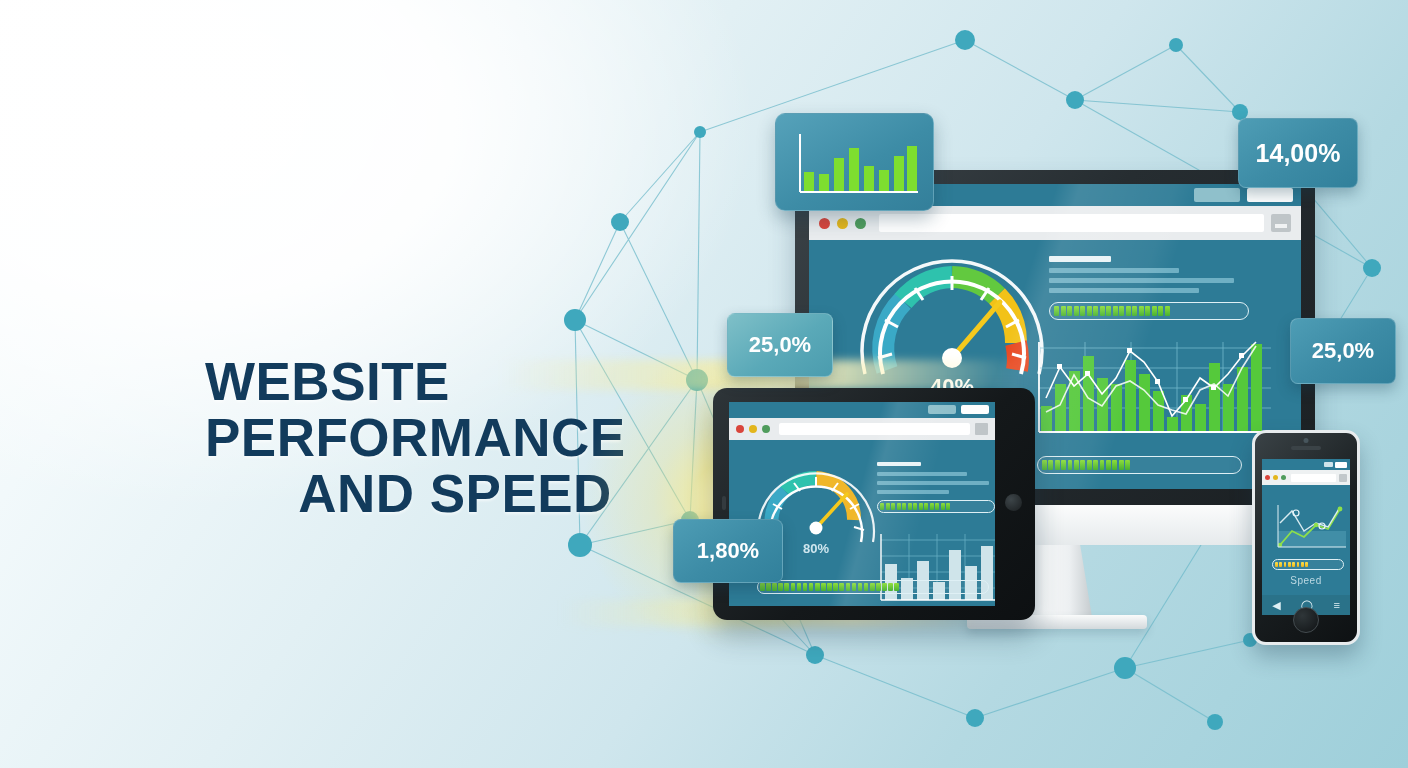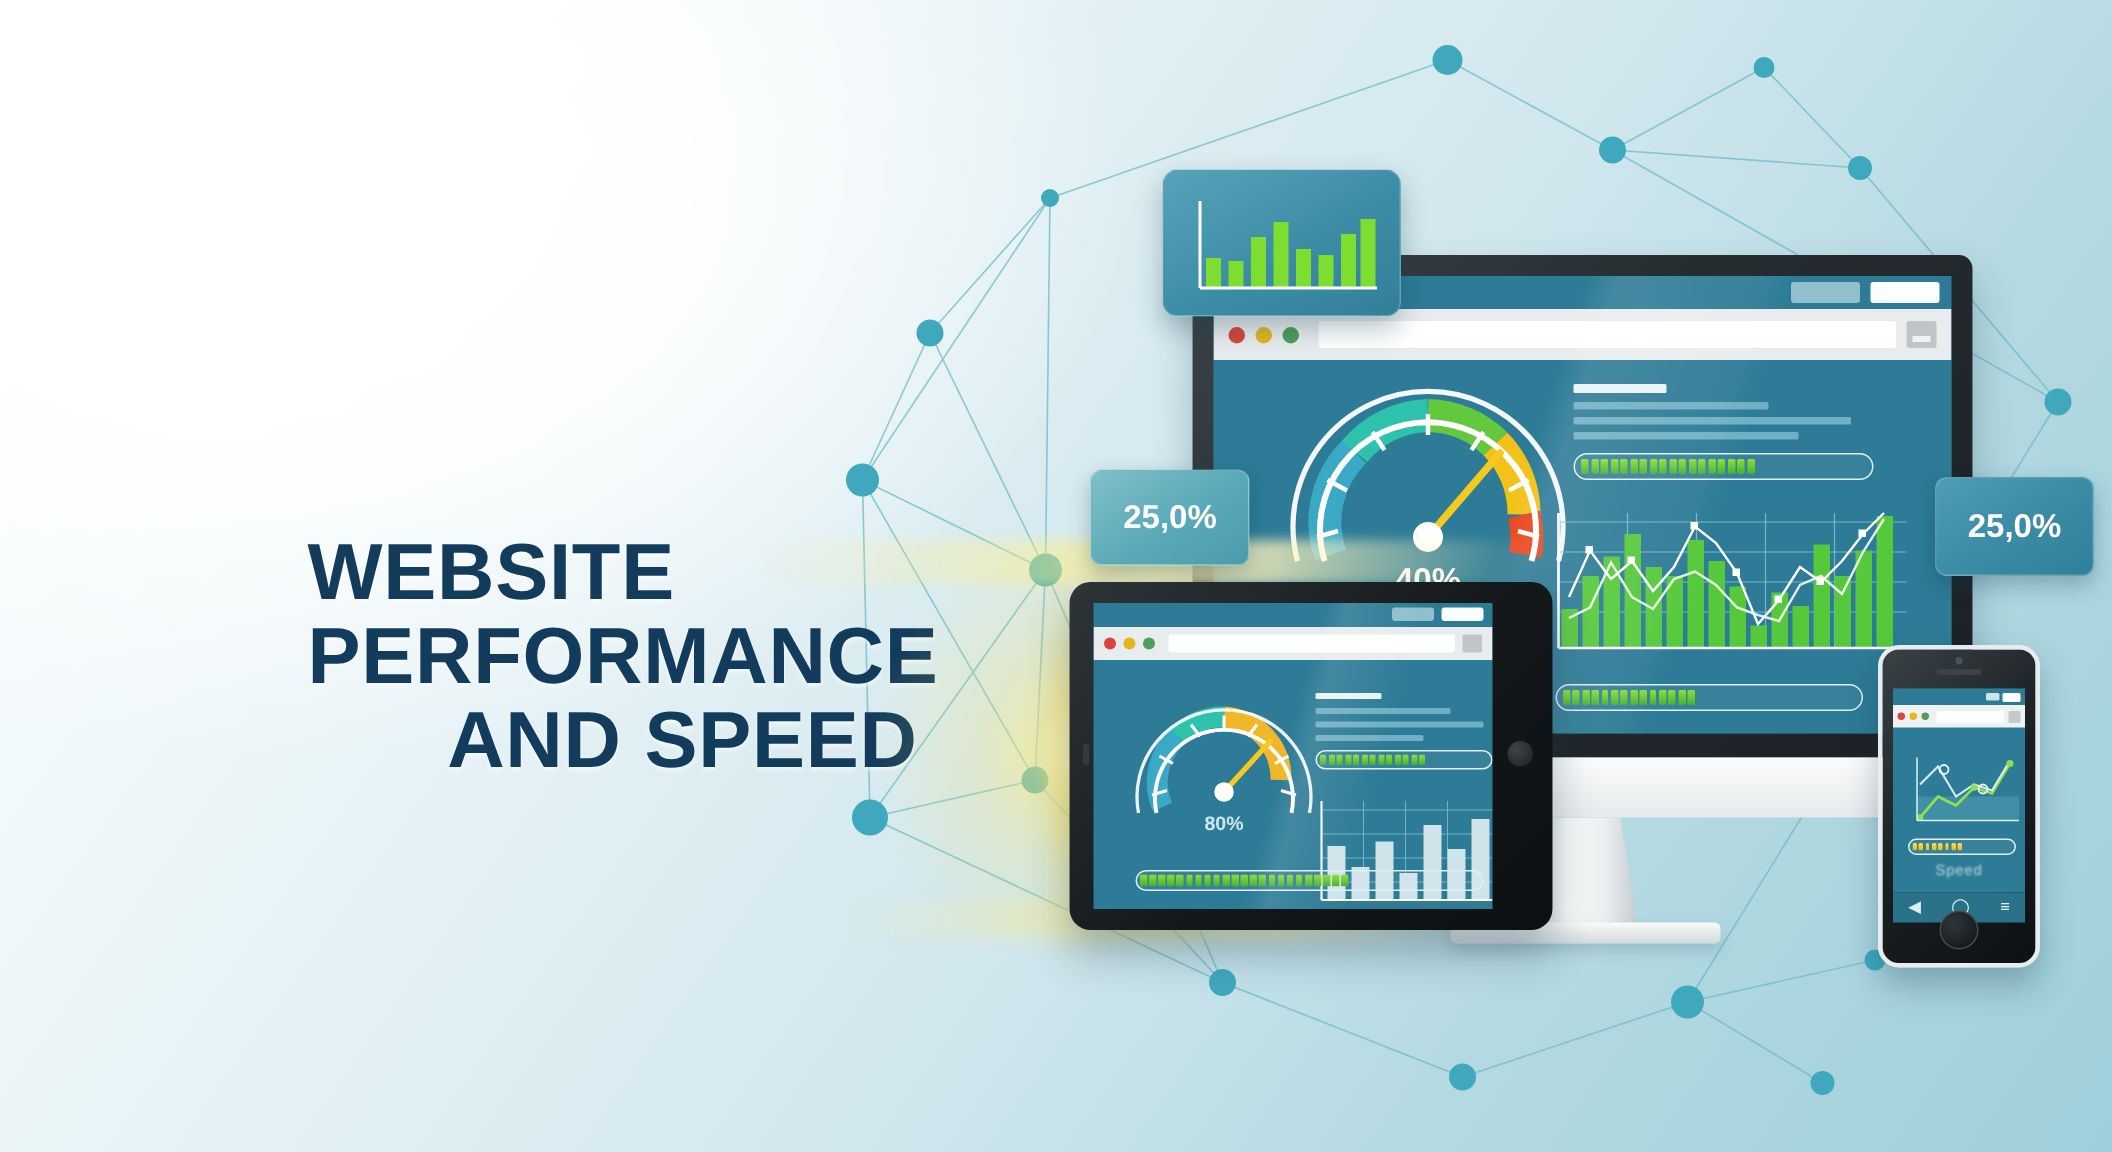--- a/index.html
+++ b/index.html
@@ -490,16 +490,18 @@
         <rect x="104" y="28" width="10" height="36"></rect>
           <rect x="117" y="18" width="10" height="46"></rect>
       </g>
       <g stroke="#ffffff" stroke-width="2" fill="none">
         <line x1="10" y1="6" x2="10" y2="64"></line>
           <line x1="10" y1="64" x2="128" y2="64"></line>
       </g>
     </svg>
   </div>
 
+  <div class="badge" id="badge-14">14,00%</div>
   <div class="badge" id="badge-25a">25,0%</div>
   <div class="badge" id="badge-25b">25,0%</div>
+  <div class="badge" id="badge-180">1,80%</div>
 
 </div>
 
 </body></html>

